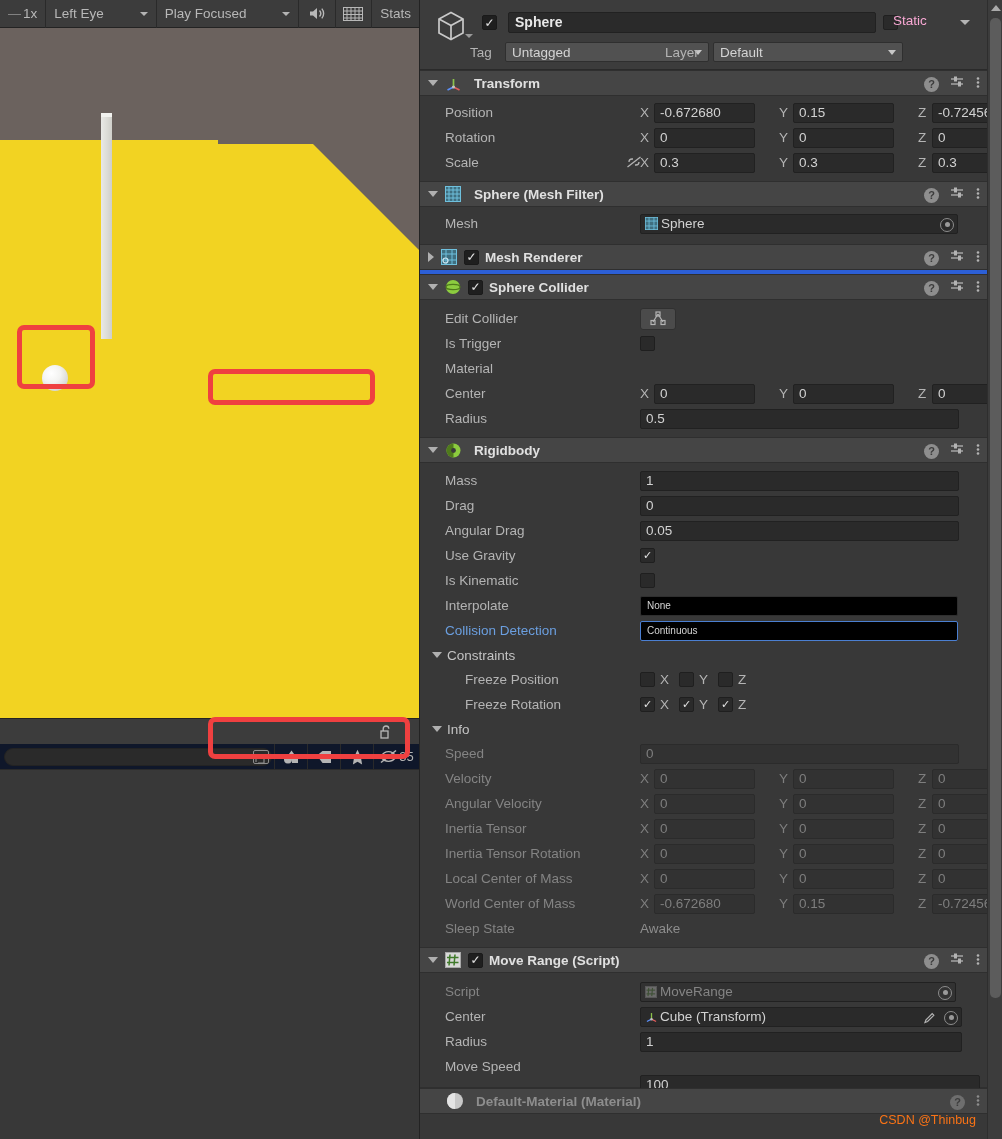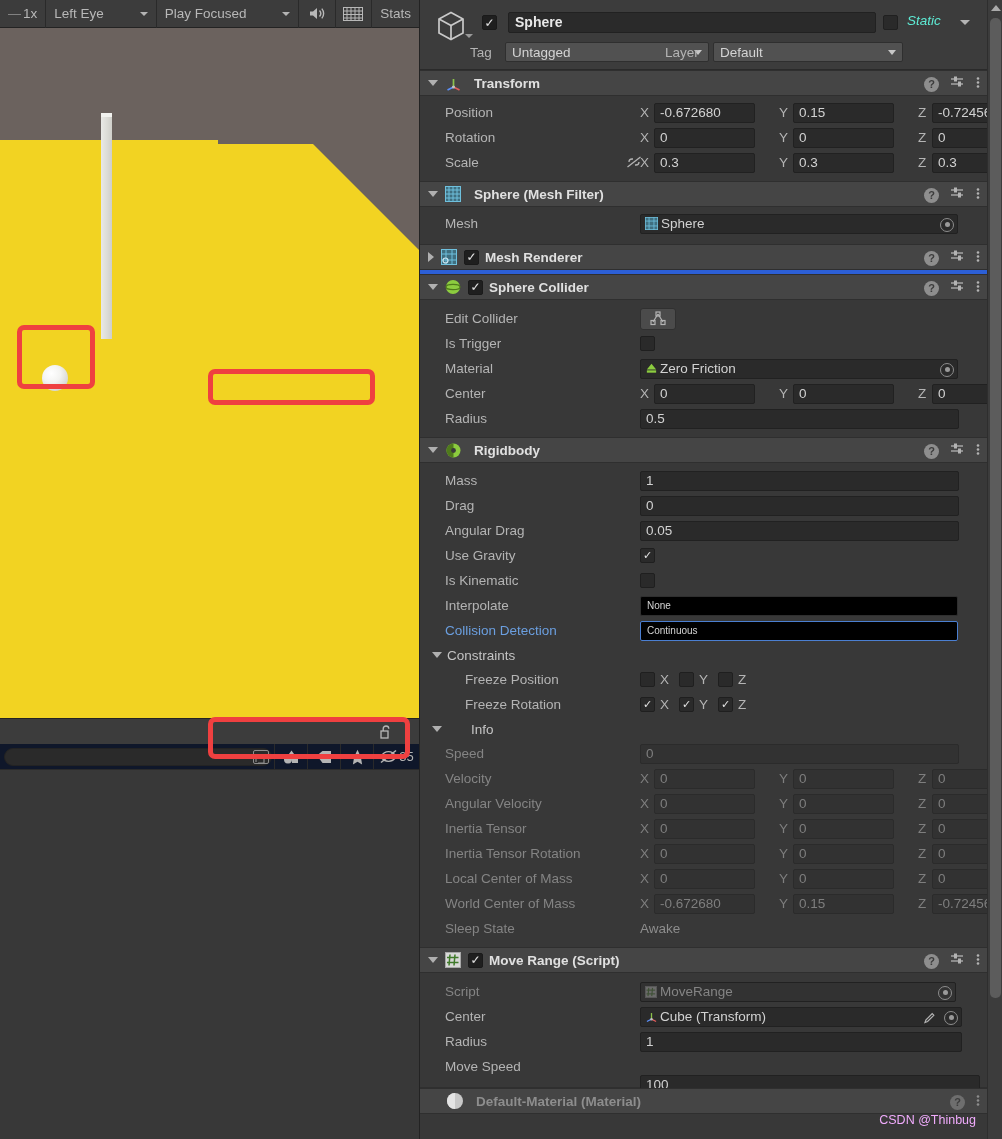--- a/index.html
+++ b/index.html
@@ -107,21 +107,21 @@
     display:inline-flex; align-items:center; justify-content:center; flex:0 0 auto;
   }
   .cb.on::after { content:"✓"; color:#e4e4e4; font-size:12px; line-height:1; }
   .obj-name-input {
     position:absolute; left:88px; top:12px; width:368px; height:21px;
     background:#2a2a2a; border:1px solid #212121; border-radius:2px;
     color:#e8e8e8; font-size:14px; font-weight:bold; padding:0 6px; line-height:19px;
   }
   .obj-enable { position:absolute; left:62px; top:15px; }
   .static-cb { position:absolute; left:463px; top:15px; width:15px;height:15px;background:#2a2a2a;border:1px solid #202020;border-radius:2px;}
-  .static-lbl { position:absolute; left:487px; top:13px; color:#5eead4; font-size:13.5px;font-style:italic; }
+  .static-lbl { position:absolute; left:473px; top:13px; color:#f9a8d4; font-size:13.5px; }
   .static-caret { position:absolute; left:540px; top:20px; width:0;height:0;border-left:5px solid transparent;border-right:5px solid transparent;border-top:5px solid #b4b4b4; }
   .tag-lbl { position:absolute; left:50px; top:45px; color:#b4b4b4; font-size:13.5px; }
   .layer-lbl { position:absolute; left:731px; top:45px; color:#b4b4b4; font-size:13.5px; }
   .dropdown {
     background:#515151; border:1px solid #2f2f2f; border-radius:2px;
     color:#d4d4d4; font-size:13.5px; display:flex; align-items:center; padding:0 6px;
     position:absolute; height:20px;
   }
   .dropdown .dd-caret { position:absolute; right:6px; top:7px; width:0;height:0;border-left:4px solid transparent;border-right:4px solid transparent;border-top:5px solid #c8c8c8; }
   #tag-dd { left:85px; top:42px; width:204px; }
@@ -175,21 +175,21 @@
   .toggle-tri { display:flex; align-items:center; gap:5px; }
   .cbsm { width:15px;height:15px;background:#2a2a2a;border:1px solid #1f1f1f;border-radius:2px;display:inline-flex;align-items:center;justify-content:center;}
   .cbsm.on { background:#2a2a2a; }
   .cbsm.on::after{content:"✓";color:#e4e4e4;font-size:11px;line-height:1;}
   .edit-collider-btn {
     width:36px;height:22px;background:#4b4b4b;border:1px solid #303030;border-radius:3px;
     display:flex;align-items:center;justify-content:center;
   }
   .drag-line { height:4px; background:#2c5fd6; }
   .section-sep { height:1px; background:#2f2f2f; }
-  .watermark { position:absolute; right:10px; color:#f0abfc; font-size:12.5px; }
+  .watermark { position:absolute; right:10px; color:#f97316; font-size:12.5px; }
 
   
   .scrollbar { position:absolute; right:0; top:0; width:15px; height:1139px; background:#3c3c3c; border-left:1px solid #2e2e2e;}
   .sb-up { position:absolute; left:3px; top:5px; width:0;height:0;border-left:5px solid transparent;border-right:5px solid transparent;border-bottom:6px solid #aaaaaa;}
   .sb-thumb { position:absolute; left:2px; top:18px; width:11px; height:980px; background:#5c5c5c; border-radius:5px; }
 
   #annot-material { left:208px; top:369px; width:167px; height:36px; }
   #annot-freeze { left:208px; top:717px; width:202px; height:42px; }
 </style>
 </head>
@@ -537,30 +537,20 @@
               <rect x="12" y="9.5" width="4" height="4" fill="none" stroke="#b4b4b4" stroke-width="1.2"></rect>
             </svg>
           </span>
         </div>
         <div class="row">
           <span class="rlabel">Is Trigger</span>
           <span class="cbsm"></span>
         </div>
         <div class="row">
           <span class="rlabel">Material</span>
-          <span class="objfield" style="width:318px;">
-            <span style="margin-right:2px;display:inline-flex;">
-              <svg width="13" height="13" viewBox="0 0 14 14">
-                  <path d="M7 2l5 6H2z" fill="#8ccc3f"></path>
-                  <rect x="2" y="9" width="10" height="2.5" fill="#8ccc3f"></rect>
-                </svg>
-            </span>
-            <span>Zero Friction</span>
-            <span class="obj-dot"></span>
-          </span>
         </div>
         <div class="row">
           <span class="rlabel">Center</span>
           <span class="vec">
             <span class="axis">X</span>
             <span class="field">0</span>
             <span class="axis">Y</span>
             <span class="field">0</span>
             <span class="axis">Z</span>
             <span class="field">0</span>
@@ -653,21 +643,21 @@
           <span class="rlabel indent2">Freeze Rotation</span>
           <span class="toggle-tri">
             <span class="cbsm on"></span>
             <span class="axis">X</span>
             <span class="cbsm on"></span>
             <span class="axis">Y</span>
             <span class="cbsm on"></span>
             <span class="axis">Z</span>
           </span>
         </div>
-        <div class="row" style="height:24px;gap:24px;">
+        <div class="row" style="height:24px;">
           <span style="display:inline-block;margin-left:12px;margin-right:5px;width:0;height:0;border-left:5px solid transparent;border-right:5px solid transparent;border-top:6px solid #b0b0b0;"></span>
           <span style="color:#c4c4c4;font-size:13.5px;">Info</span>
         </div>
         <div class="row">
           <span class="rlabel dim">Speed</span>
           <span class="field fieldwide dim">0</span>
         </div>
         <div class="row">
           <span class="rlabel dim">Velocity</span>
           <span class="vec">

